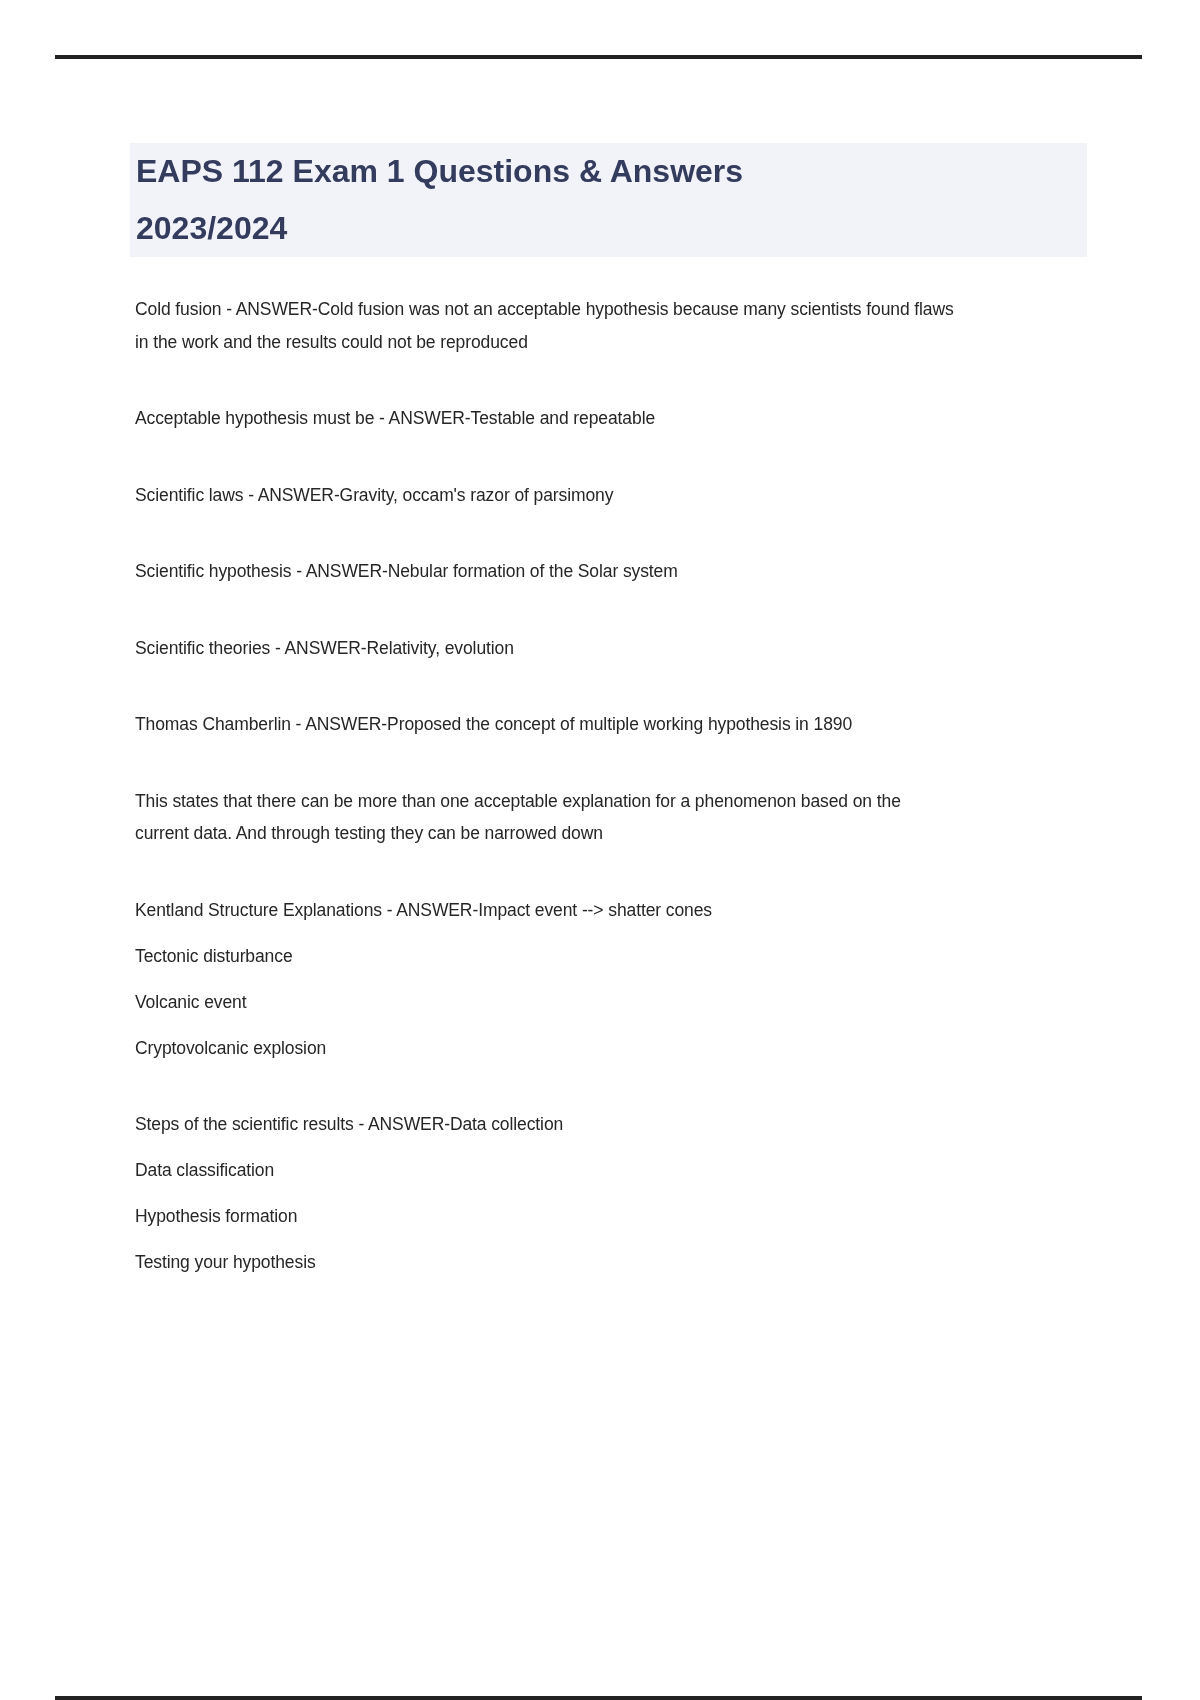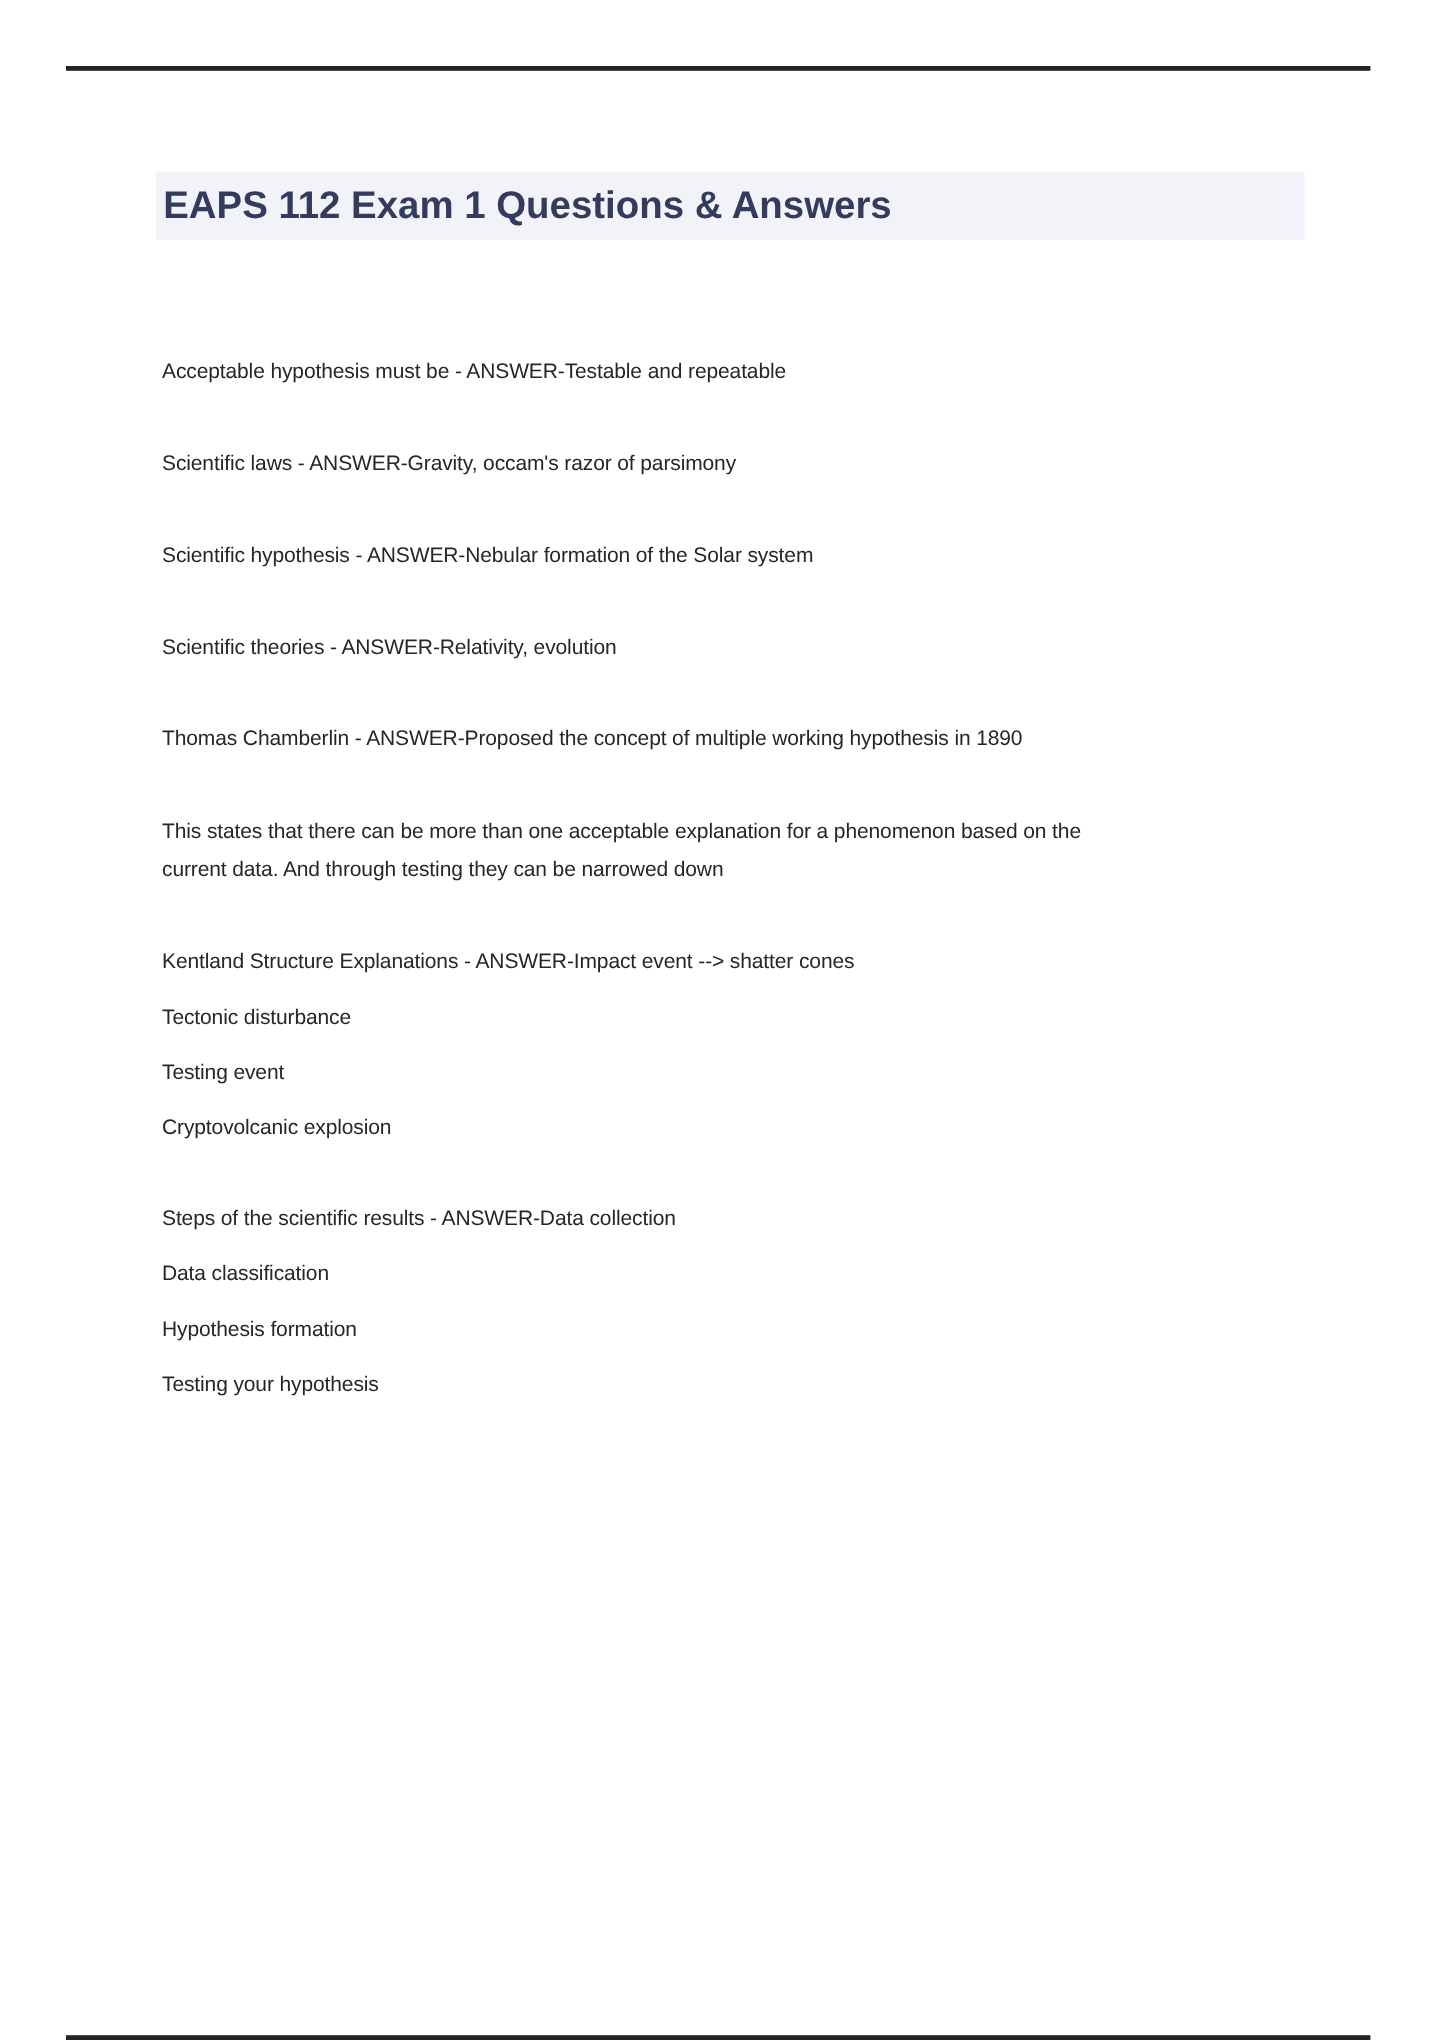--- a/index.html
+++ b/index.html
@@ -49,23 +49,30 @@
   .line { white-space: nowrap; }
 </style>
 </head>
 <body>
 
 <div class="page" style="--page-bg: #ffffff; --rule-color: #222222; --title-color: #343c5e; --highlight-color: #f2f3f9; --text-color: #262626;">
   <div class="rule top"></div>
 
   <div class="title-block">
     <div class="title-line">EAPS 112 Exam 1 Questions &amp; Answers</div>
+    <div class="title-line">2023/2024</div>
   </div>
 
   <div class="doc-body" id="document-body">
+      <div class="qa-block">
+        <div class="para">
+          <div class="line">Cold fusion - ANSWER-Cold fusion was not an acceptable hypothesis because many scientists found flaws</div>
+          <div class="line">in the work and the results could not be reproduced</div>
+        </div>
+      </div>
       <div class="qa-block">
         <div class="para">
           <div class="line">Acceptable hypothesis must be - ANSWER-Testable and repeatable</div>
         </div>
       </div>
       <div class="qa-block">
         <div class="para">
           <div class="line">Scientific laws - ANSWER-Gravity, occam's razor of parsimony</div>
         </div>
       </div>
@@ -91,21 +98,21 @@
         </div>
       </div>
       <div class="qa-block">
         <div class="para">
           <div class="line">Kentland Structure Explanations - ANSWER-Impact event --&gt; shatter cones</div>
         </div>
         <div class="para">
           <div class="line">Tectonic disturbance</div>
         </div>
         <div class="para">
-          <div class="line">Testing event</div>
+          <div class="line">Volcanic event</div>
         </div>
         <div class="para">
           <div class="line">Cryptovolcanic explosion</div>
         </div>
       </div>
       <div class="qa-block">
         <div class="para">
           <div class="line">Steps of the scientific results - ANSWER-Data collection</div>
         </div>
         <div class="para">

